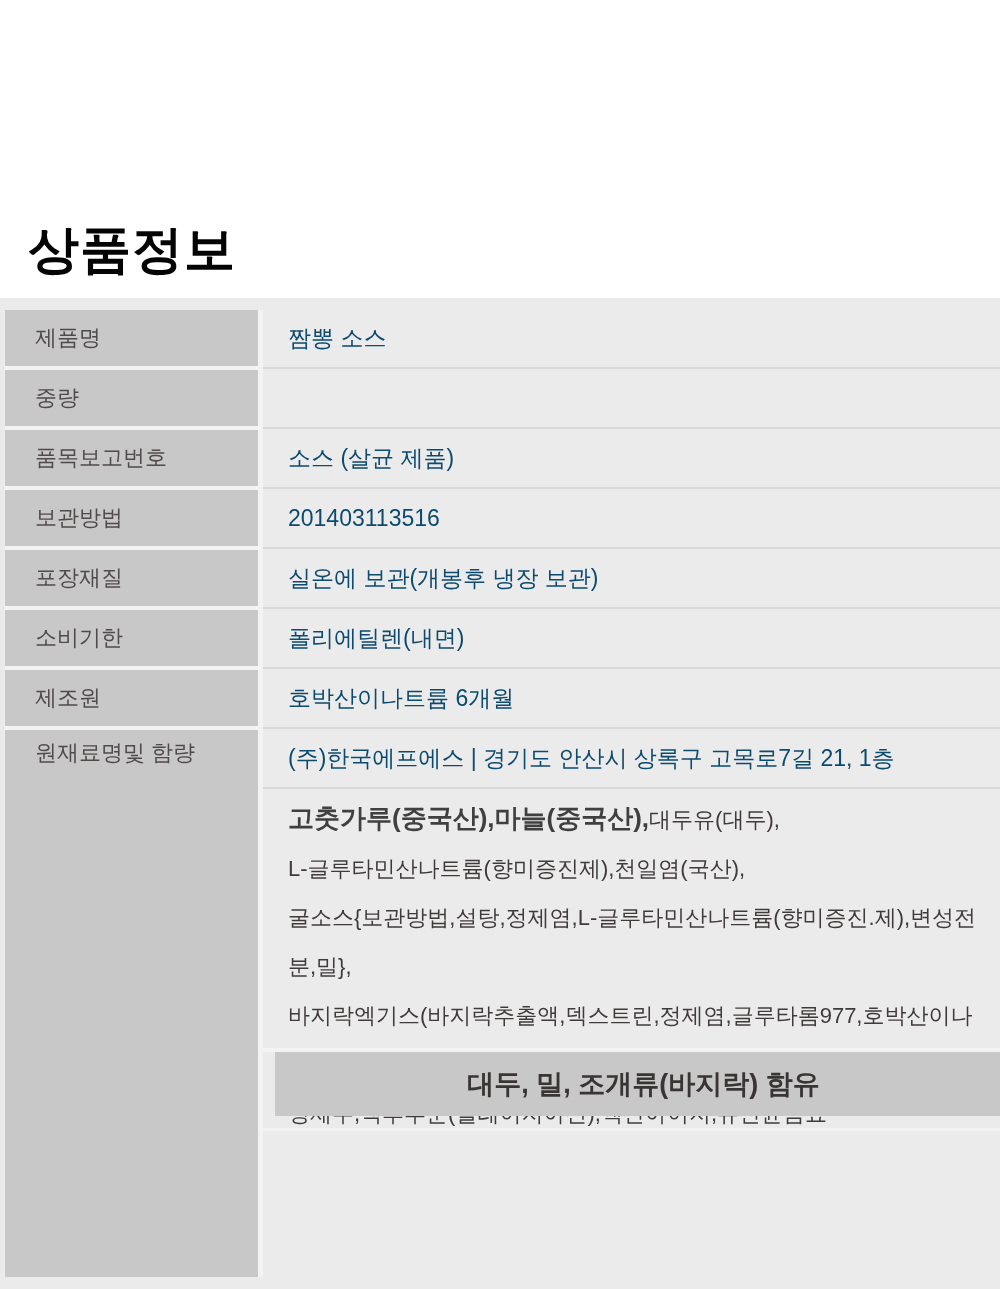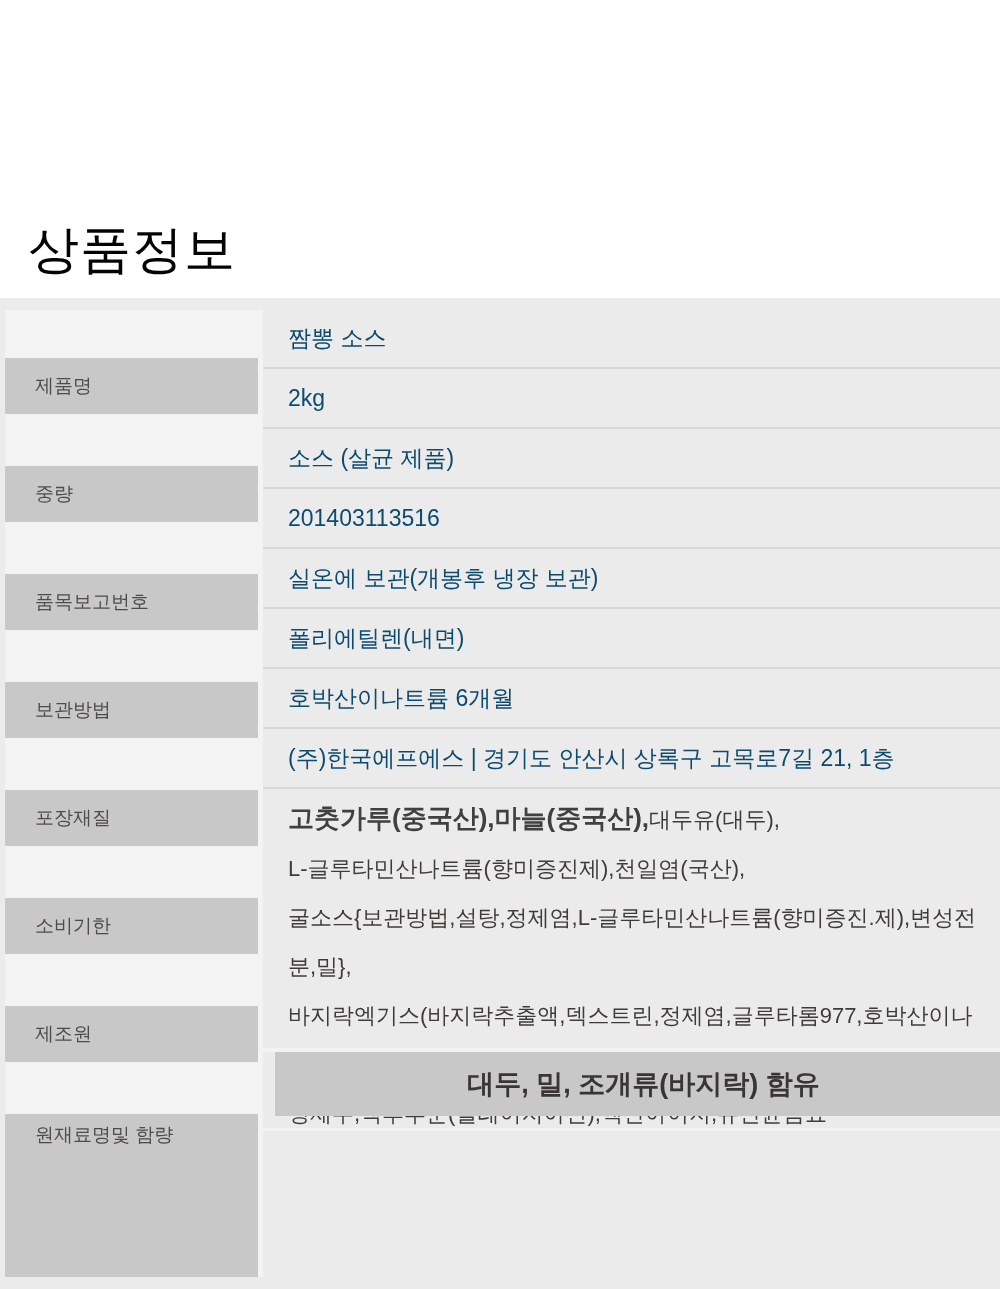--- a/index.html
+++ b/index.html
@@ -1,27 +1,27 @@
 <!DOCTYPE html>
 <html><head>
 <meta charset="utf-8">
 <style>
   html,body{margin:0;padding:0;background:#ffffff;}
   body{font-family:"Liberation Sans","DejaVu Sans",sans-serif;}
   .sheet{position:relative;width:1000px;height:1289px;background:#ffffff;overflow:hidden;}
 
-  .page-title{position:absolute;left:28px;top:216px;font-size:51px;font-weight:400;
+  .page-title{position:absolute;left:28px;top:216px;font-size:51px;font-weight:700;
               letter-spacing:1px;color:#040404;text-align:center;}
 
   .block{position:absolute;left:0;top:298px;width:1000px;height:991px;background:#ebebeb;}
 
   .label-col{position:absolute;left:5px;top:12px;width:253px;height:967px;background:#f4f3f3;
              display:flex;flex-direction:column;gap:4px;}
   .label-cell{flex:0 0 56px;background:#c9c8c8;display:flex;align-items:center;
-              padding-left:30px;box-sizing:border-box;font-size:19px;color:#4f4b4a;margin-top:48px;}
+              padding-left:30px;box-sizing:border-box;font-size:22px;color:#4f4b4a;}
   .label-cell.tall{flex:1 1 auto;align-items:flex-start;padding-top:8px;}
 
   .col-gap{position:absolute;left:258px;top:12px;width:5px;height:967px;background:#f4f3f3;}
 
   .sep{position:absolute;left:263px;width:737px;height:2px;background:#d9d8d8;}
 
   .value-cell{position:absolute;left:263px;width:737px;height:60px;display:flex;
               align-items:center;padding-left:25px;box-sizing:border-box;
               font-size:23px;color:#0c4a6e;}
 
@@ -59,21 +59,20 @@
     <div class="sep" style="top:69px"></div>
     <div class="sep" style="top:129px"></div>
     <div class="sep" style="top:189px"></div>
     <div class="sep" style="top:249px"></div>
     <div class="sep" style="top:309px"></div>
     <div class="sep" style="top:369px"></div>
     <div class="sep" style="top:429px"></div>
     <div class="sep" style="top:489px"></div>
 
     <div class="value-cell" style="top:10px">짬뽕 소스</div>
-    <div class="value-cell" style="top:70px">2kg</div>
     <div class="value-cell" style="top:130px">소스 (살균 제품)</div>
     <div class="value-cell" style="top:190px">201403113516</div>
     <div class="value-cell" style="top:250px">실온에 보관(개봉후 냉장 보관)</div>
     <div class="value-cell" style="top:310px">폴리에틸렌(내면)</div>
     <div class="value-cell" style="top:370px">호박산이나트륨 6개월</div>
     <div class="value-cell" style="top:430px">(주)한국에프에스  |  경기도 안산시 상록구 고목로7길 21, 1층</div>
 
     <div class="ingredients">
       <div><span class="lead-bold">고춧가루(중국산),마늘(중국산),</span><span>대두유(대두),</span></div>
       <div>L-글루타민산나트륨(향미증진제),천일염(국산),</div>

